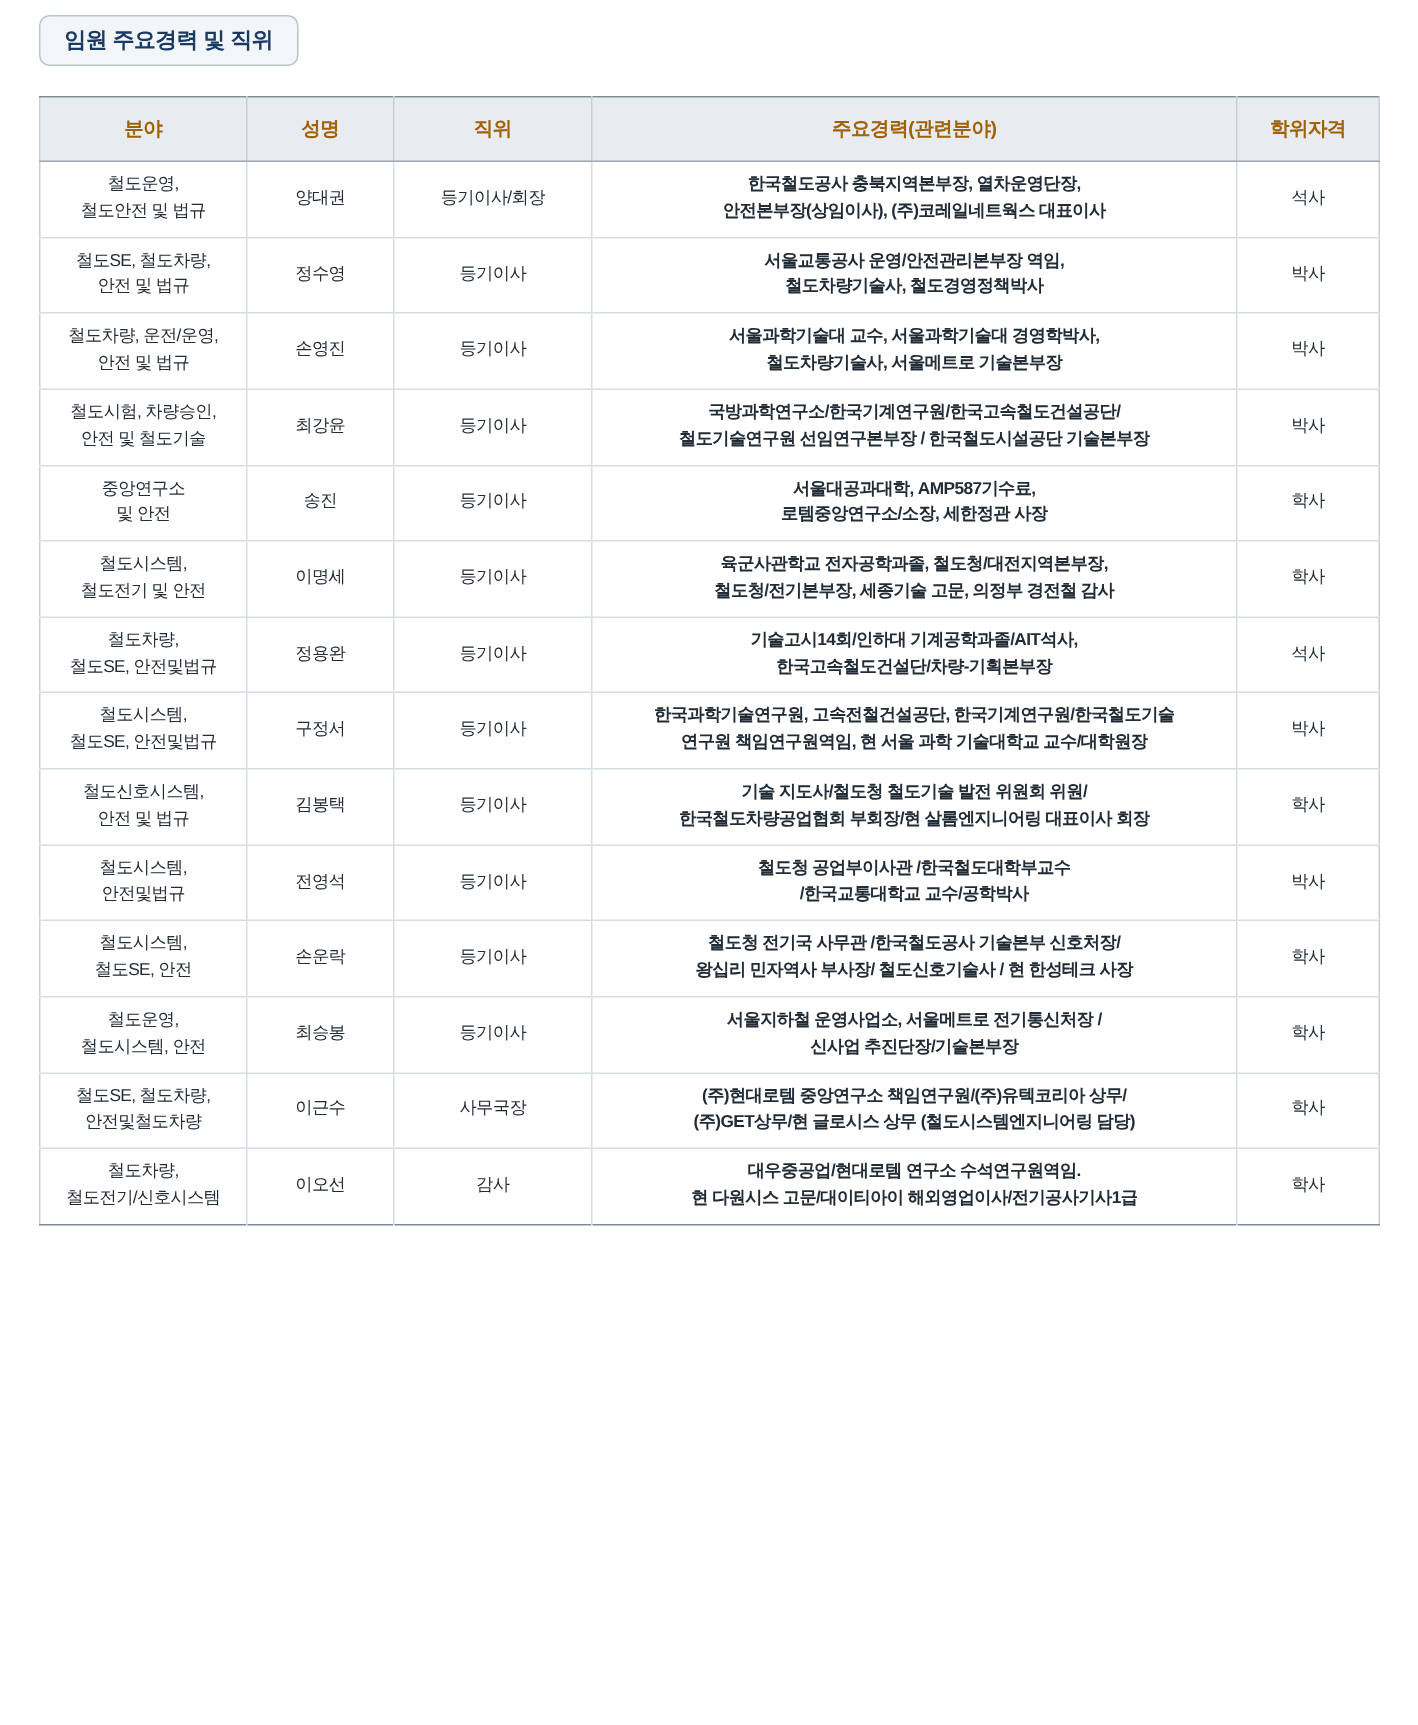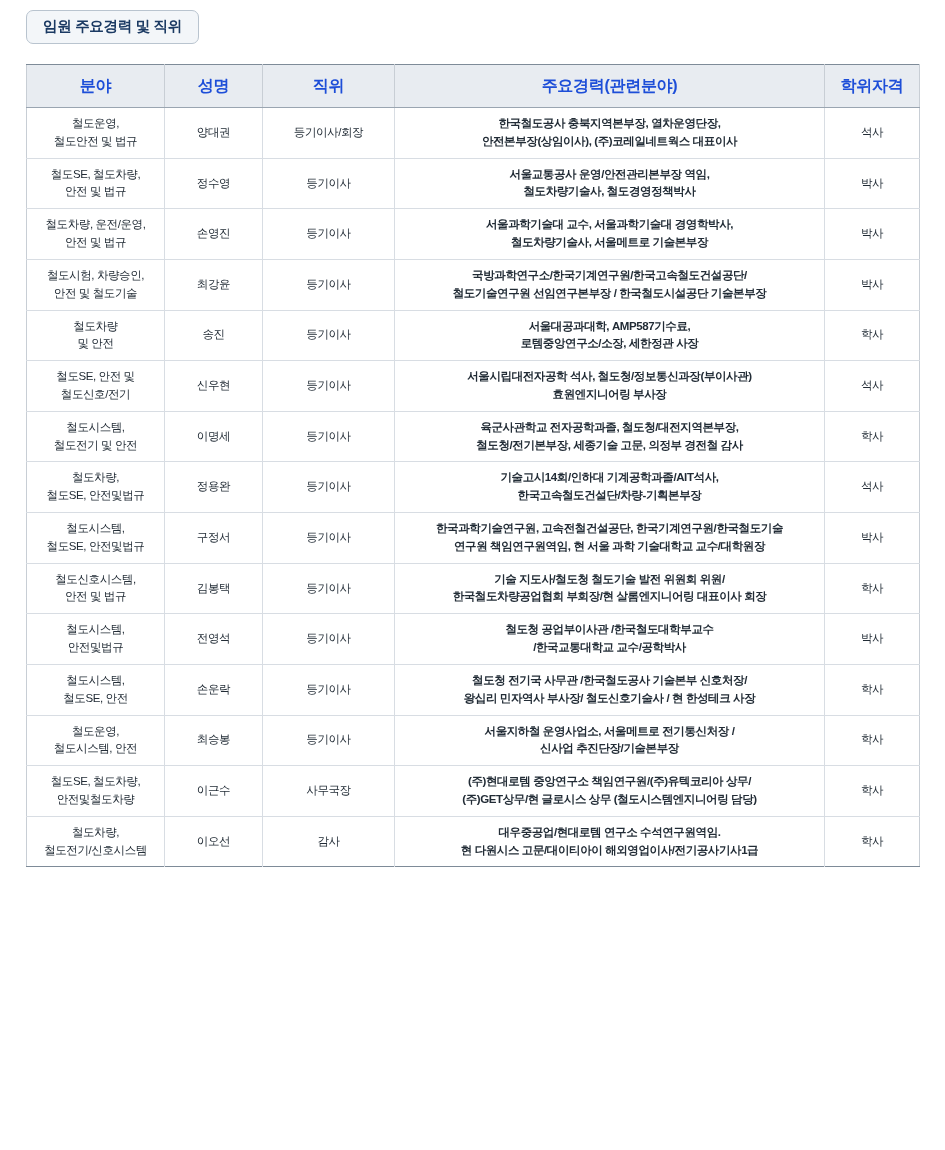--- a/index.html
+++ b/index.html
@@ -37,23 +37,23 @@
     table-layout: fixed;
     border-top: 1px solid #7e8b98;
     border-bottom: 1px solid #7e8b98;
     border-left: 1px solid #c8ced5;
     border-right: 1px solid #c8ced5;
   }
   table.exec-table th {
     background: #e8ecf1;
     border-right: 1px solid #c8ced5;
     border-bottom: 1px solid #9aa5b1;
-    font-size: 16px;
+    font-size: 13px;
     font-weight: bold;
-    color: #1d4ed8;
+    color: #a16207;
     height: 40px;
     letter-spacing: -0.3px;
   }
   table.exec-table th:last-child { border-right: none; }
   table.exec-table td {
     border-right: 1px solid #d8dde3;
     border-bottom: 1px solid #d8dde3;
     font-size: 11.5px;
     color: #222c36;
     text-align: center;
@@ -148,46 +148,33 @@
           <td class="name">최강윤</td>
           <td class="pos">등기이사</td>
           <td class="career">
             <span class="ln">국방과학연구소/한국기계연구원/한국고속철도건설공단/</span>
             <span class="ln">철도기술연구원 선임연구본부장 / 한국철도시설공단 기술본부장</span>
           </td>
           <td class="degree">박사</td>
         </tr>
         <tr>
           <td class="field">
-            <span class="ln">철도차량</span>
+            <span class="ln">중앙연구소</span>
             <span class="ln">및 안전</span>
           </td>
           <td class="name">송진</td>
           <td class="pos">등기이사</td>
           <td class="career">
             <span class="ln">서울대공과대학, AMP587기수료,</span>
             <span class="ln">로템중앙연구소/소장, 세한정관 사장</span>
           </td>
           <td class="degree">학사</td>
         </tr>
         <tr>
           <td class="field">
-            <span class="ln">철도SE, 안전 및</span>
-            <span class="ln">철도신호/전기</span>
-          </td>
-          <td class="name">신우현</td>
-          <td class="pos">등기이사</td>
-          <td class="career">
-            <span class="ln">서울시립대전자공학 석사, 철도청/정보통신과장(부이사관)</span>
-            <span class="ln">효원엔지니어링 부사장</span>
-          </td>
-          <td class="degree">석사</td>
-        </tr>
-        <tr>
-          <td class="field">
             <span class="ln">철도시스템,</span>
             <span class="ln">철도전기 및 안전</span>
           </td>
           <td class="name">이명세</td>
           <td class="pos">등기이사</td>
           <td class="career">
             <span class="ln">육군사관학교 전자공학과졸, 철도청/대전지역본부장,</span>
             <span class="ln">철도청/전기본부장, 세종기술 고문, 의정부 경전철 감사</span>
           </td>
           <td class="degree">학사</td>

